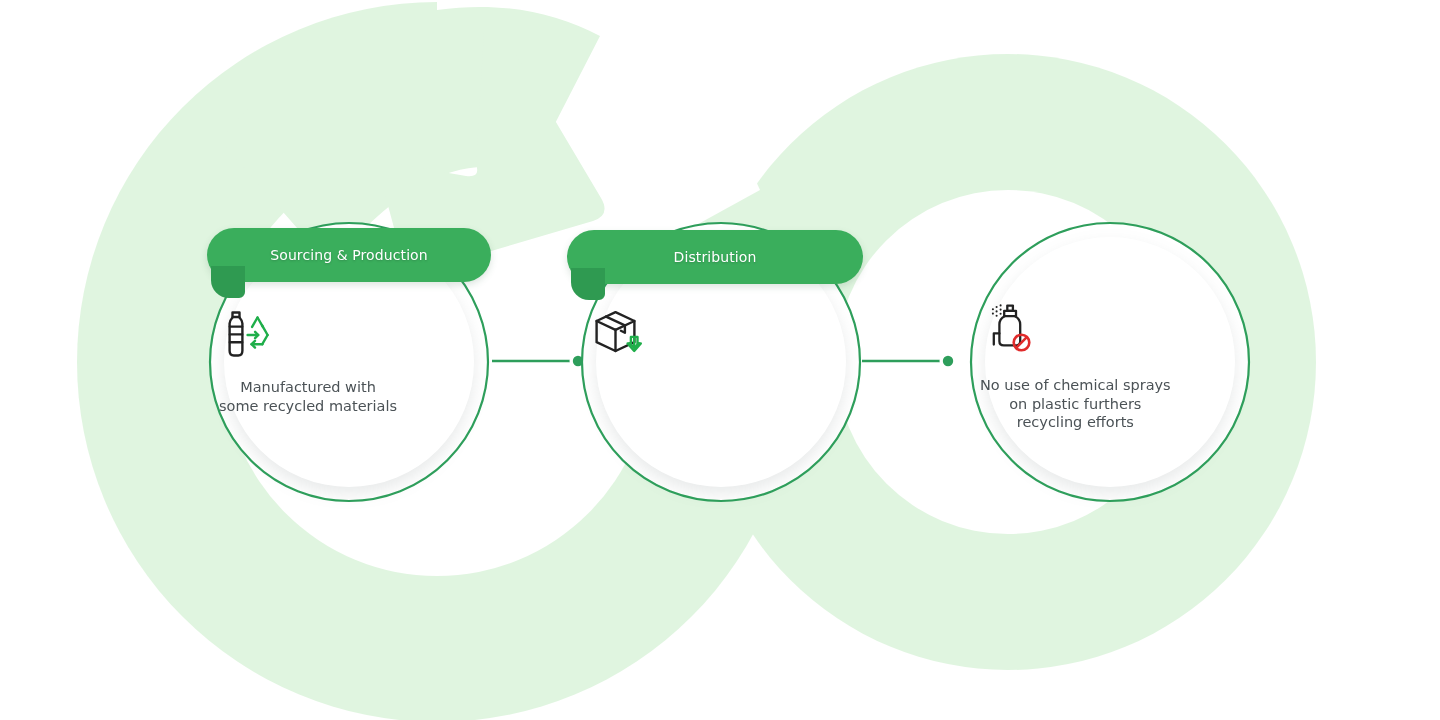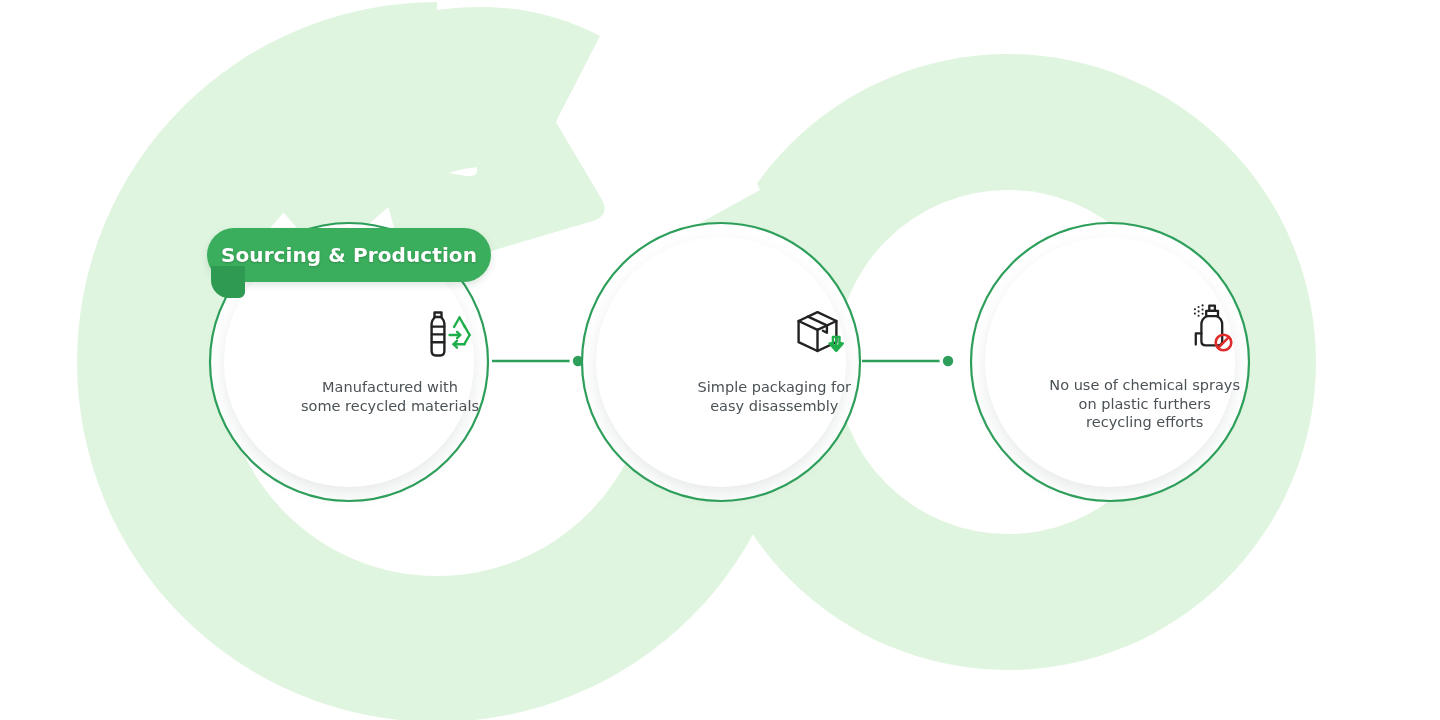--- a/index.html
+++ b/index.html
@@ -56,22 +56,22 @@
     z-index: 7;
     display: flex;
     align-items: center;
     justify-content: center;
     background: #3aae5c;
     color: #ffffff;
     border-radius: 30px 30px 30px 30px;
     box-shadow: 0 3px 7px rgba(60,110,75,0.18);
   }
   .banner-label {
-    font-size: 20px;
-    font-weight: bold;
+    font-size: 14px;
+    font-weight: normal;
     letter-spacing: 0.1px;
     color: #ffffff;
     text-shadow: 0 1px 2px rgba(40,90,55,0.38);
     white-space: nowrap;
     position: relative;
     z-index: 2;
   }
   
   .banner-fold {
     position: absolute;
@@ -82,21 +82,21 @@
     background: #2f9a51;
     border-radius: 0 0 6px 18px;
     z-index: -1;
   }
   
   .node-content {
     position: absolute;
     z-index: 8;
     display: flex;
     flex-direction: column;
-    align-items: flex-end;
+    align-items: flex-start;
     text-align: center;
   }
   .node-icon {
     display: block;
     margin-bottom: 14px;
   }
   .node-desc {
     font-size: 14.5px;
     line-height: 18.5px;
     color: #4b5256;
@@ -174,23 +174,25 @@
             <path d="M15 8.6l18.9 8.8v7.3l-4-2"></path>
           </g>
           <g fill="none" stroke="#1fae4a" stroke-width="2.4" stroke-linecap="round" stroke-linejoin="round">
             <path d="M43.2 30.6v8.5"></path>
             <path d="M38.6 35.2l4.6 4.8 4.6-4.8"></path>
             <path d="M37.2 28.8h12v14.8h-12z" stroke-opacity="0"></path>
             <path d="M39.9 28.9h6.6v6.6h3.3l-6.6 7.4-6.6-7.4h3.3z"></path>
           </g>
         </svg>
       </span>
-      <span class="node-desc">Simple packaging for
-easy disassembly</span>
     </div>
+  </div>
+  <div class="banner" style="left:567px; top:230px; width:296px; height:54px;">
+    <span class="banner-fold"></span>
+    <span class="banner-label">Distribution</span>
   </div>
 
   <div class="node" style="left:968px; top:220px; width:284px; height:284px;">
     <div class="disc" style="left:30px; top:30px; width:224px; height:224px;"></div>
     <svg class="ring-svg" width="284" height="284" viewBox="0 0 284 284">
       <circle cx="142" cy="142" r="139" fill="none" stroke="#2e9e5b" stroke-width="2.2"></circle>
     </svg>
     <div class="node-content" style="left:12px; top:82px; width:260px;">
       <span class="node-icon">
         <svg width="58" height="56" viewBox="0 0 58 56">

